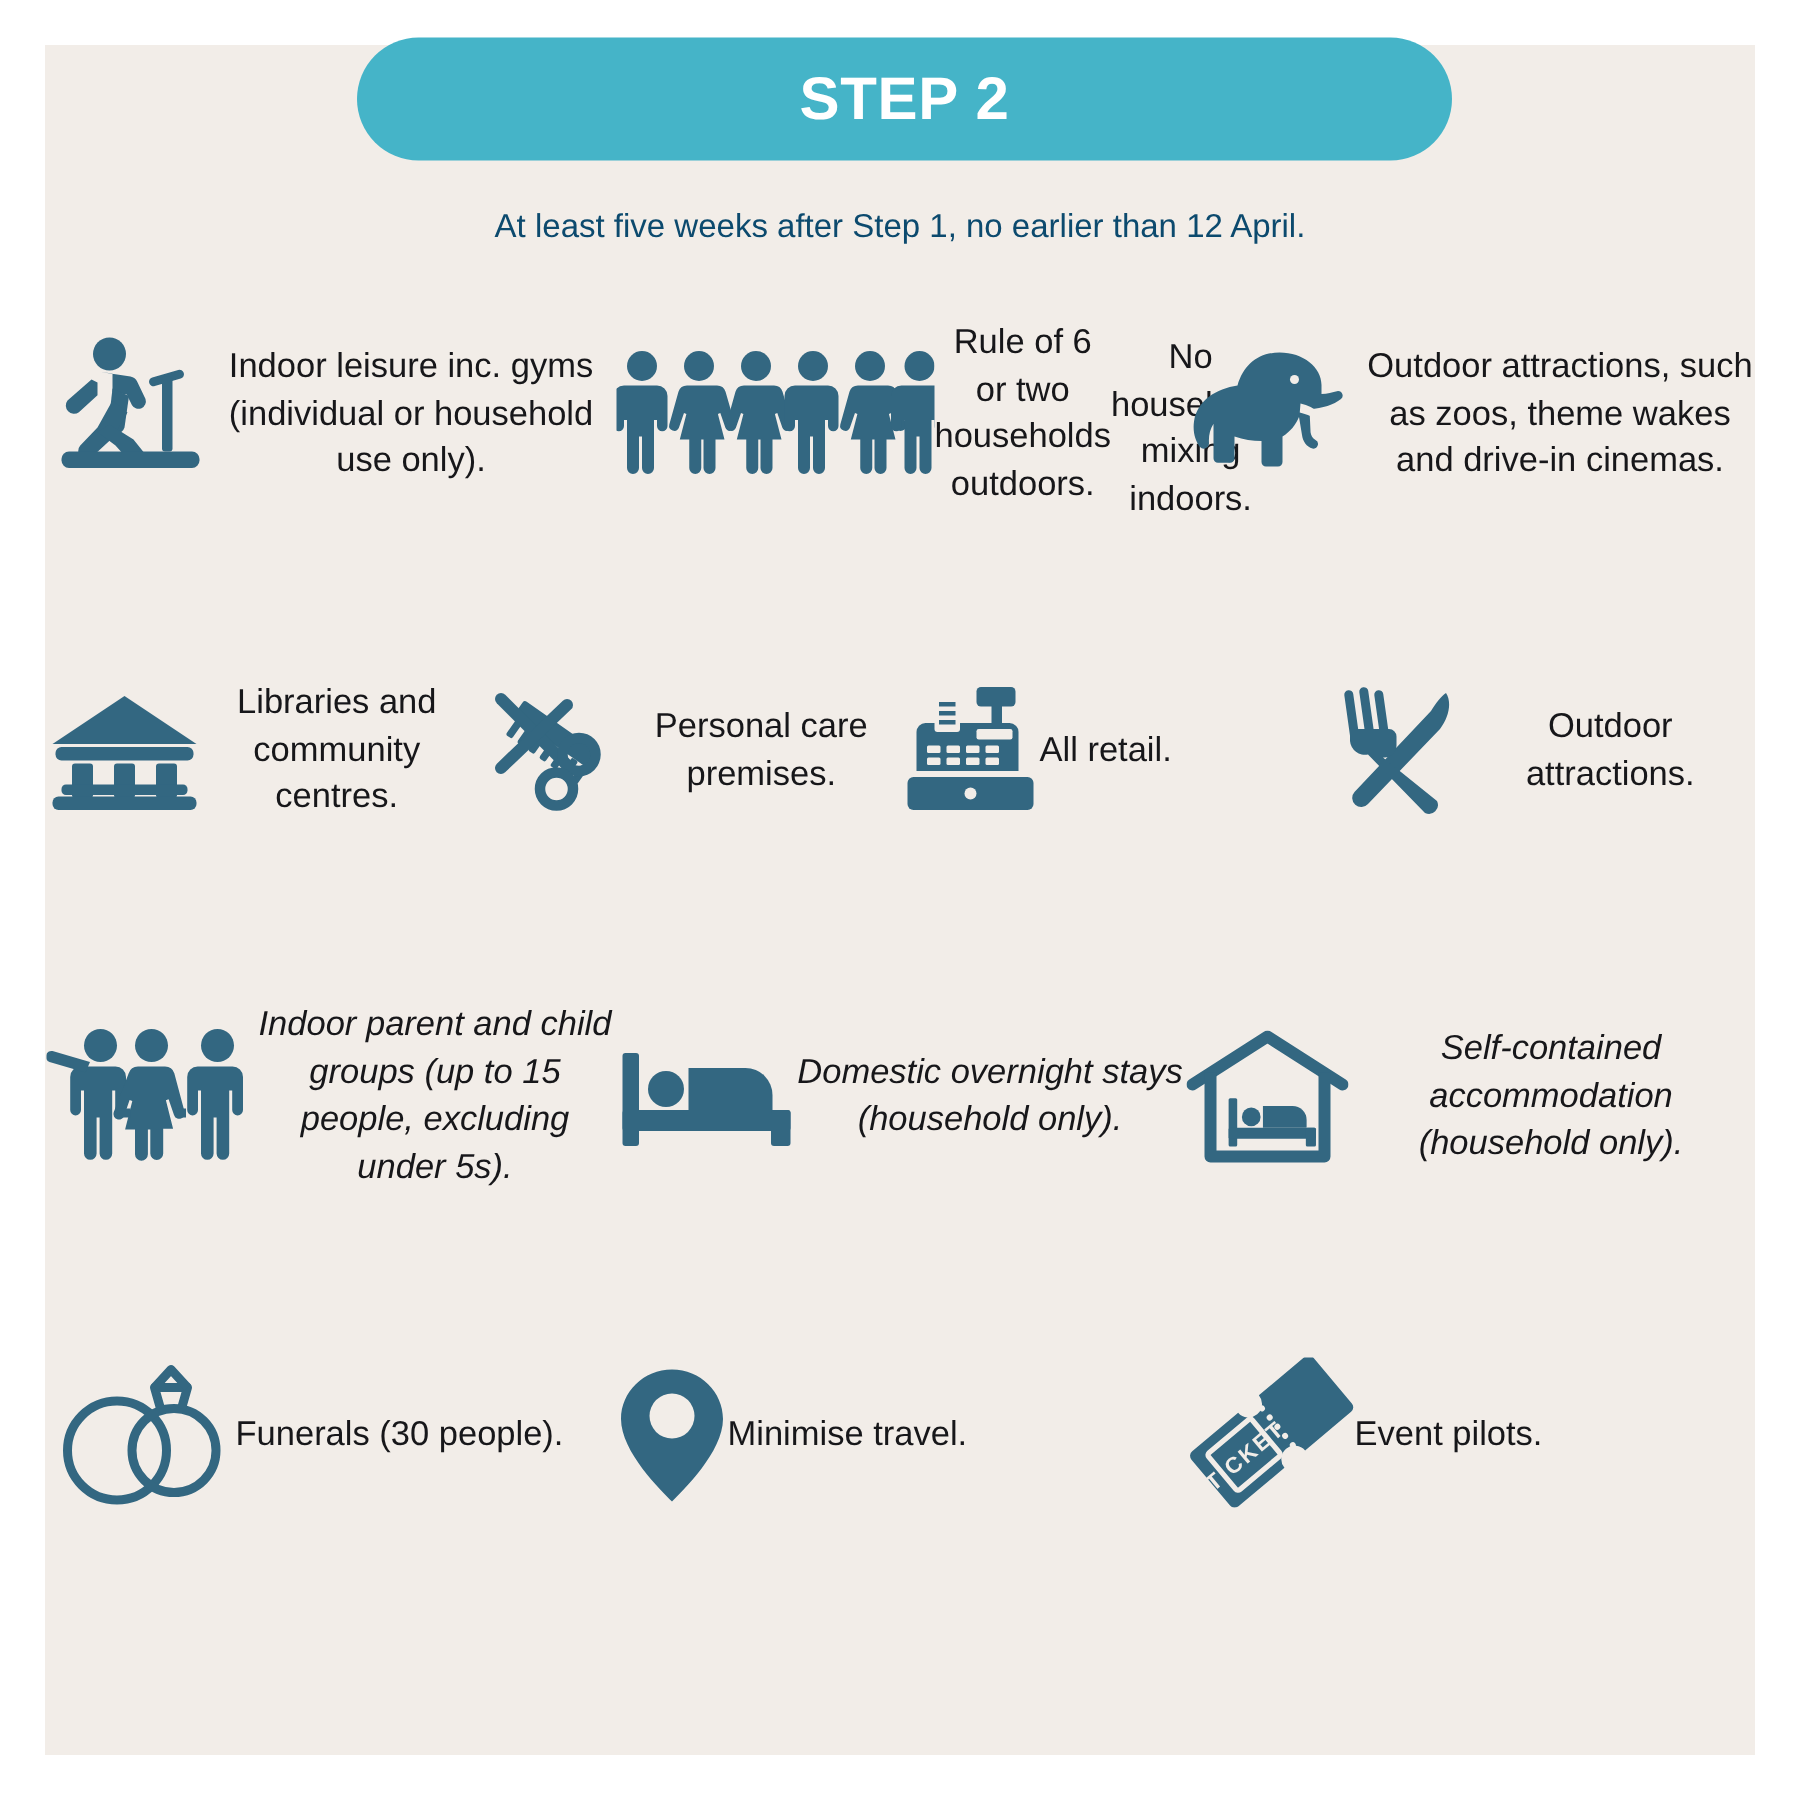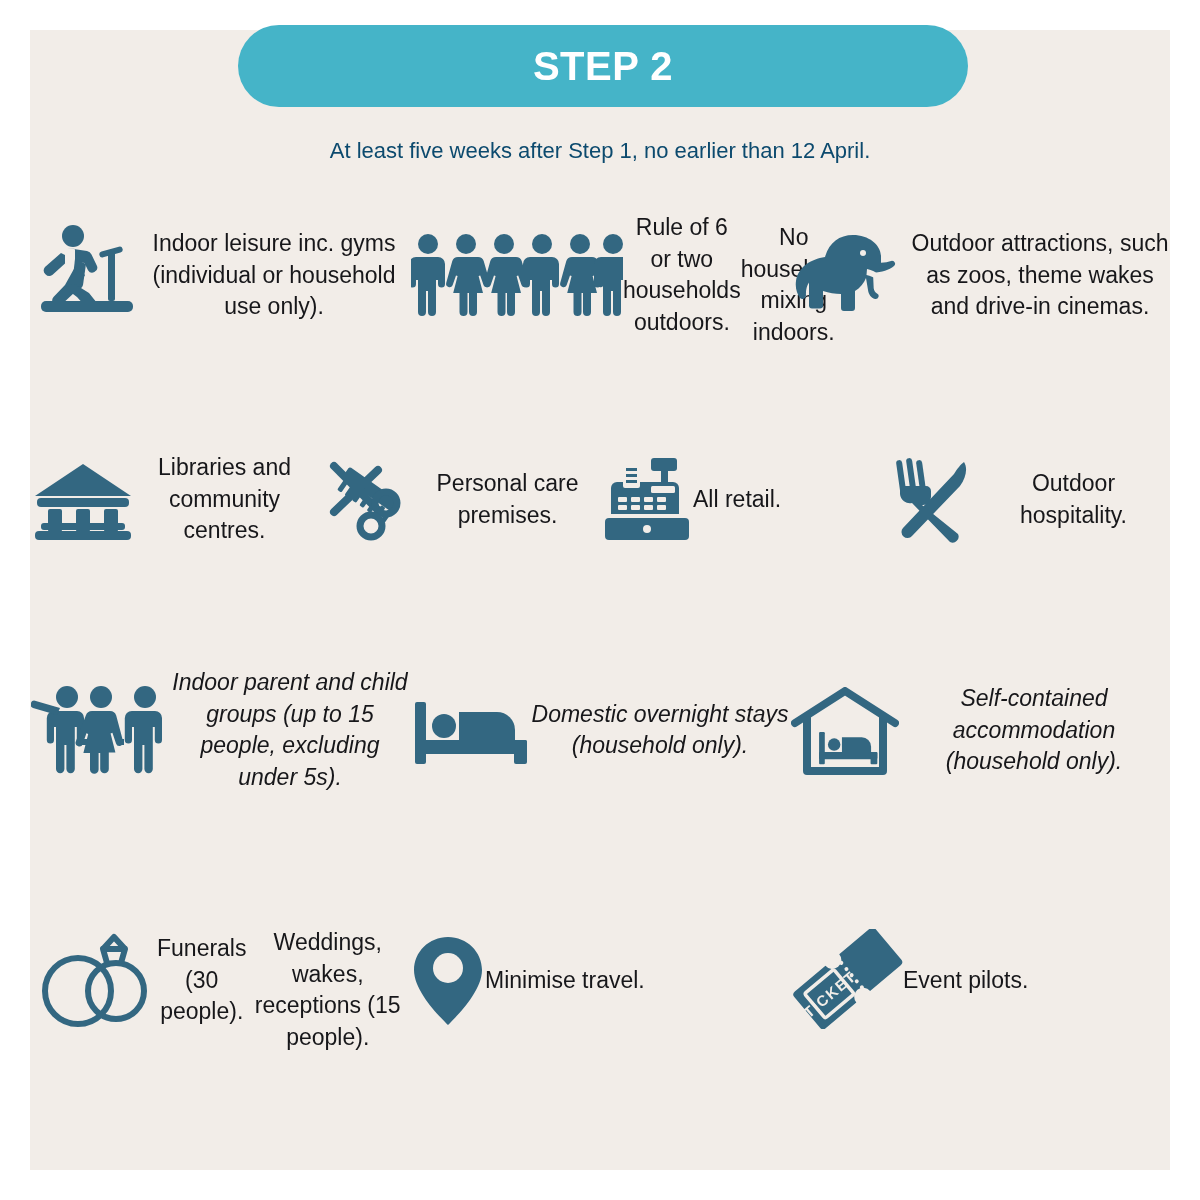--- a/index.html
+++ b/index.html
@@ -261,21 +261,21 @@
 
             <g>
               <rect x="12" y="4" width="6" height="34" rx="3" transform="rotate(-8 15 20)"></rect>
               <rect x="22" y="2" width="6" height="34" rx="3" transform="rotate(-8 25 18)"></rect>
               <rect x="32" y="4" width="6" height="34" rx="3" transform="rotate(-8 35 20)"></rect>
               <path d="M14 30 h26 a5 5 0 0 1 5 5 v6 a8 8 0 0 1-8 8 h-1 L72 78 a6 6 0 0 1-8 8 L26 47 a10 10 0 0 1-12-9 Z"></path>
             </g>
           </g>
         </svg>
       </div>
-      <div class="caption">Outdoor hospitality.</div>
+      <div class="caption">Outdoor attractions.</div>
     </div>
 
   </div>
 
   <div class="row row-3">
 
     <div class="cell" style="width:380px">
       <div class="icon-box tall">
         <svg width="140" height="96" viewBox="0 0 140 96">
           <g class="ic">
@@ -345,21 +345,20 @@
         <svg width="126" height="100" viewBox="0 0 126 100">
           <g class="ic-stroke" stroke-width="6">
             <circle cx="47" cy="62" r="33"></circle>
             <circle cx="85" cy="62" r="28"></circle>
             <path d="M76 34 L72 20 h22 l-4 14" stroke-linejoin="round"></path>
             <path d="M72 20 L83 8 L94 20" stroke-linejoin="round"></path>
           </g>
         </svg>
       </div>
       <div class="caption">Funerals (30 people).</div>
-      <div class="caption second">Weddings, wakes, receptions (15 people).</div>
     </div>
 
     <div class="cell" style="width:380px">
       <div class="icon-box tall">
         <svg width="74" height="96" viewBox="0 0 74 96">
           <g class="ic">
             <path d="M37 4 C18 4 3 19 3 37 c0 22 27 48 34 55 7-7 34-33 34-55 C71 19 56 4 37 4 Z"></path>
             <circle cx="37" cy="35" r="15" fill="#f2ede8"></circle>
           </g>
         </svg>

